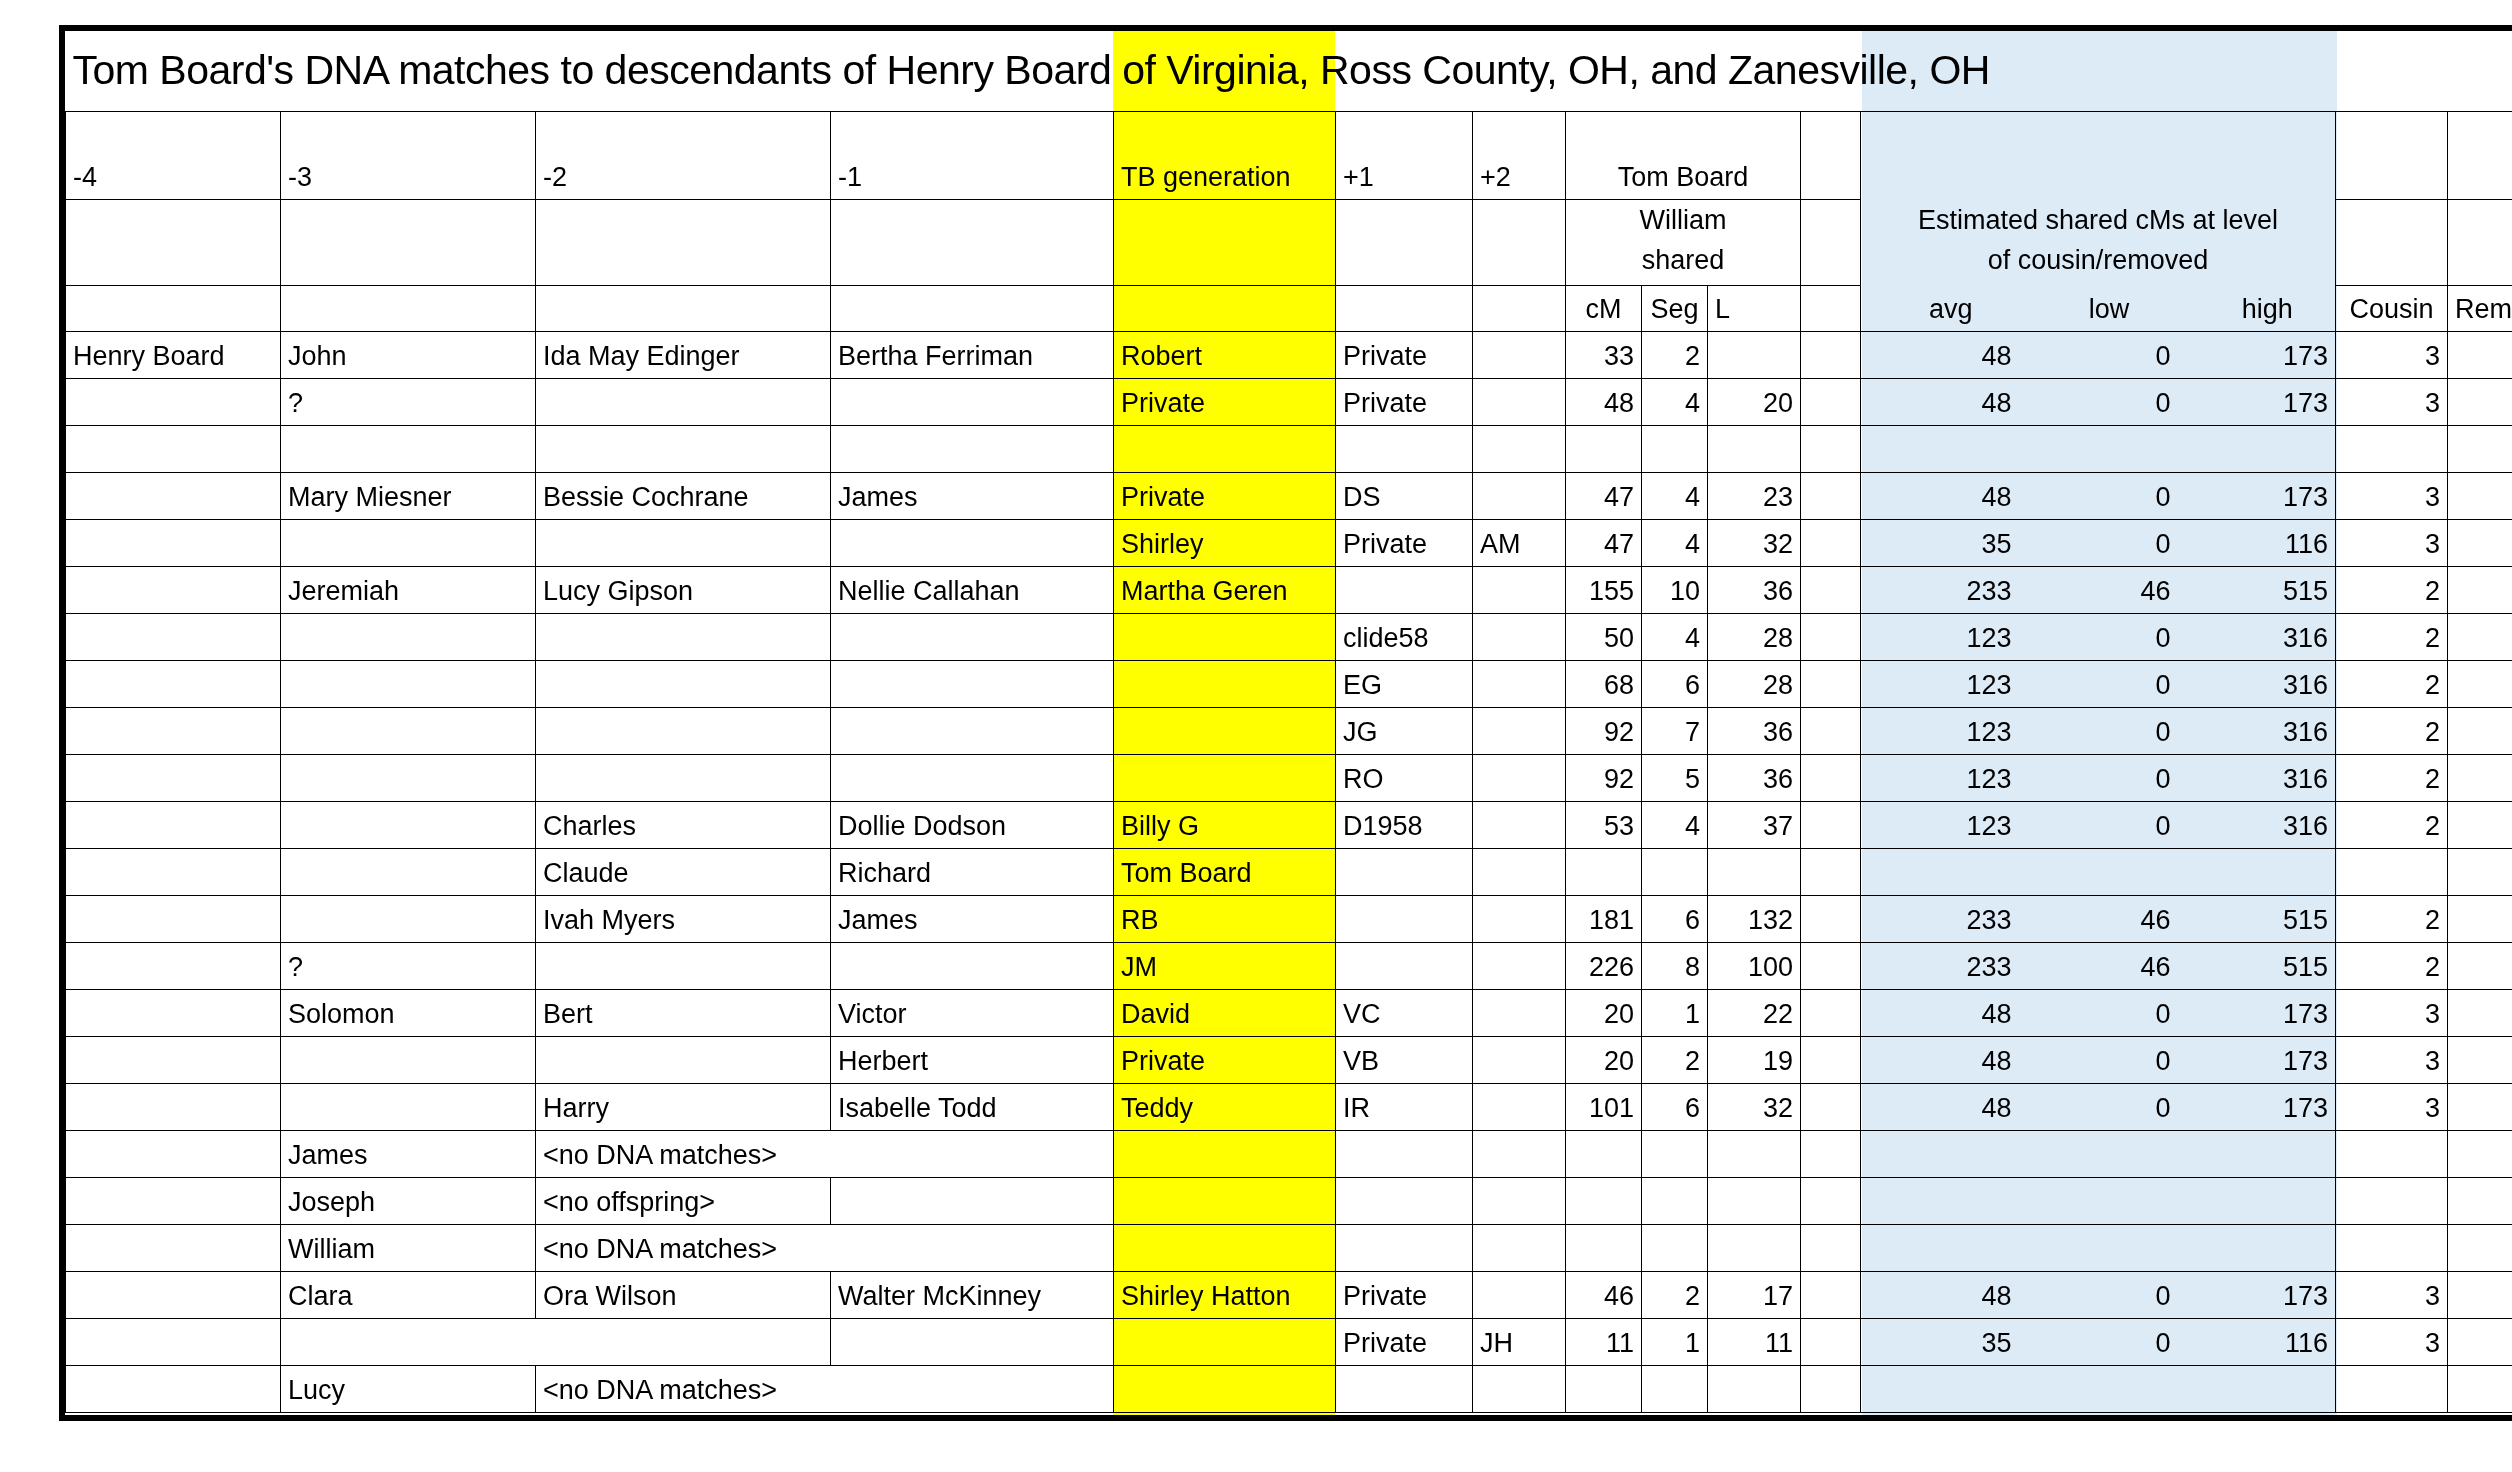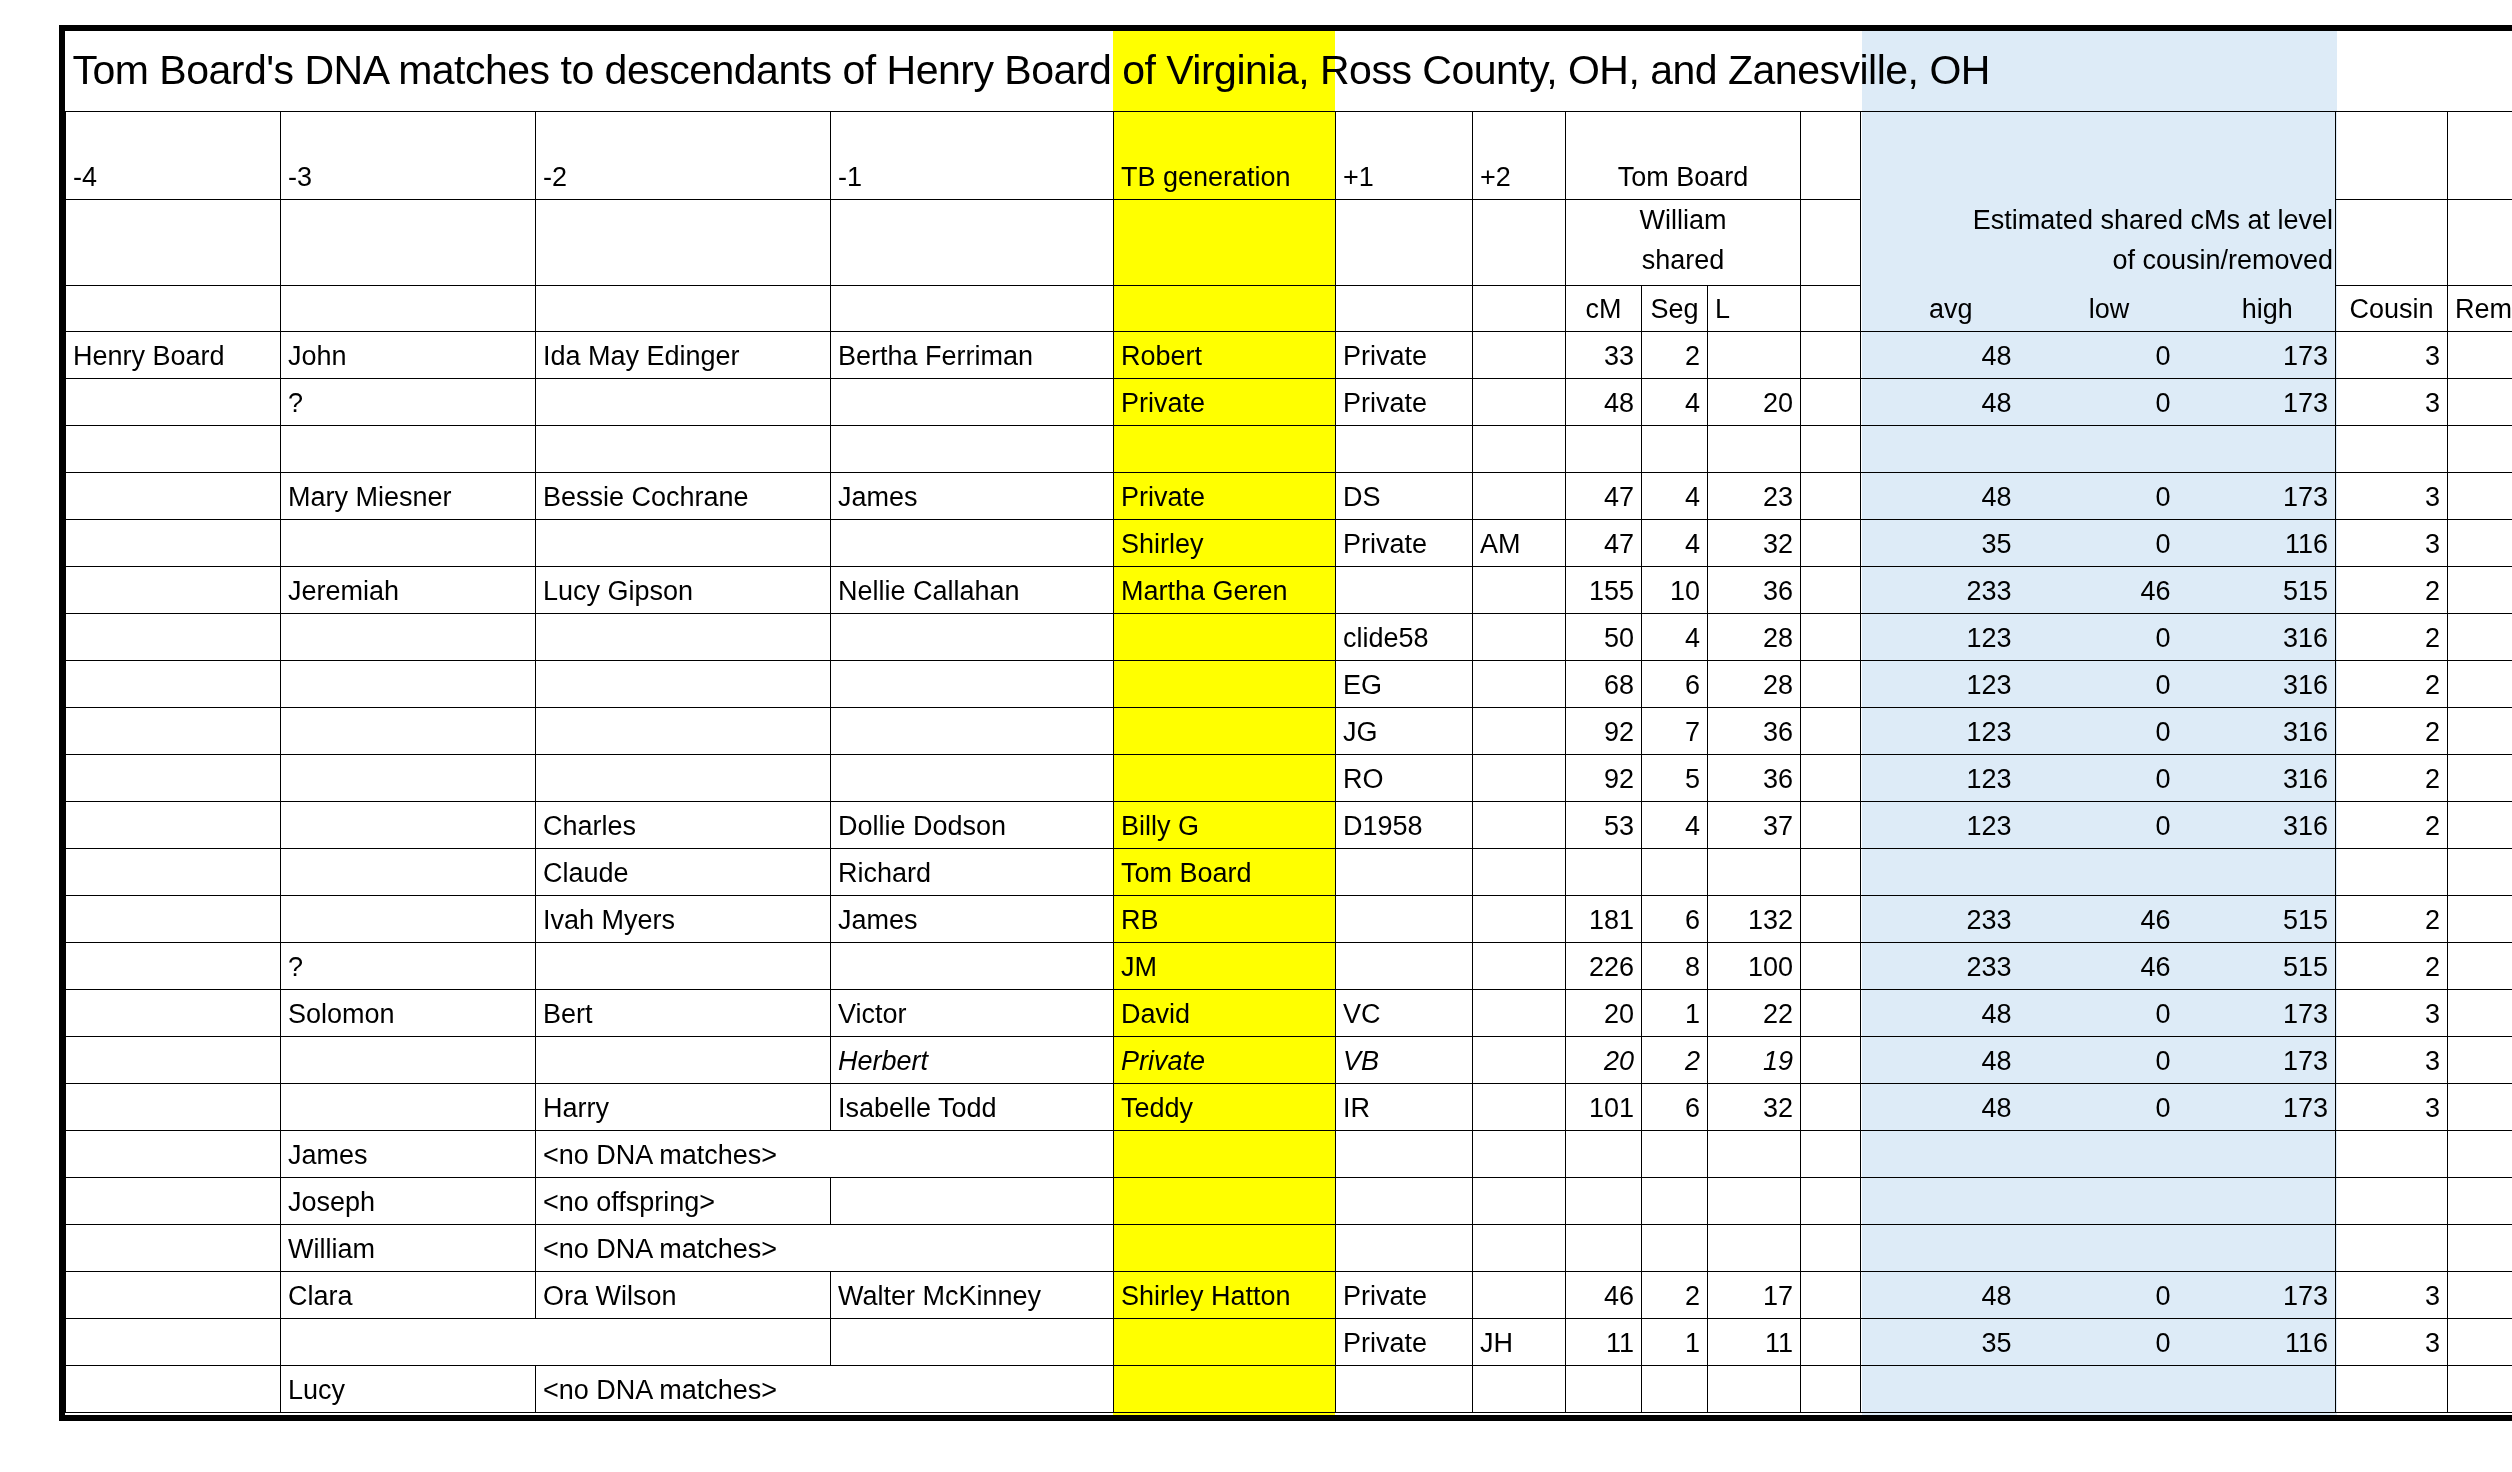--- a/index.html
+++ b/index.html
@@ -8,25 +8,25 @@
   .band{position:absolute;top:31px;height:1384px;z-index:1;}
   .band-yellow{left:1113px;width:222px;}
   .band-blue{left:1862px;width:475px;}
   .tbl-wrap{position:absolute;left:59px;top:25px;width:2891px;height:1384px;
             border:6px solid #000;z-index:2;overflow:hidden;background:transparent;}
   table{border-collapse:collapse;table-layout:fixed;width:2891px;background:transparent;}
   td{border:1.5px solid #000;vertical-align:bottom;padding:0 7px 5px 7px;
      font-size:27px;line-height:33px;white-space:nowrap;overflow:visible;background:transparent;}
   .n{text-align:right;}
   .c{text-align:center;padding-left:2px;padding-right:2px;}
-  .it{font-style:italic;}
+  .it{}
   .av{border-right:none;}
   .lo{border-left:none;border-right:none;}
   .hi{border-left:none;}
-  .nbb{border-bottom:none;text-align:right;}
+  .nbb{border-bottom:none;}
   .nbt{border-top:none;padding-left:24px;}
   .wrapcell div{line-height:40px;}
   .ttl{border:none;border-bottom:1.5px solid #000;position:relative;}
   .title-text{position:absolute;left:7px;bottom:24px;font-size:41px;letter-spacing:-0.5px;white-space:nowrap;}
 </style>
 </head>
 <body>
 
 <div class="sheet">
   <div class="band band-yellow" style="background-color: rgb(255, 255, 0);"></div>

